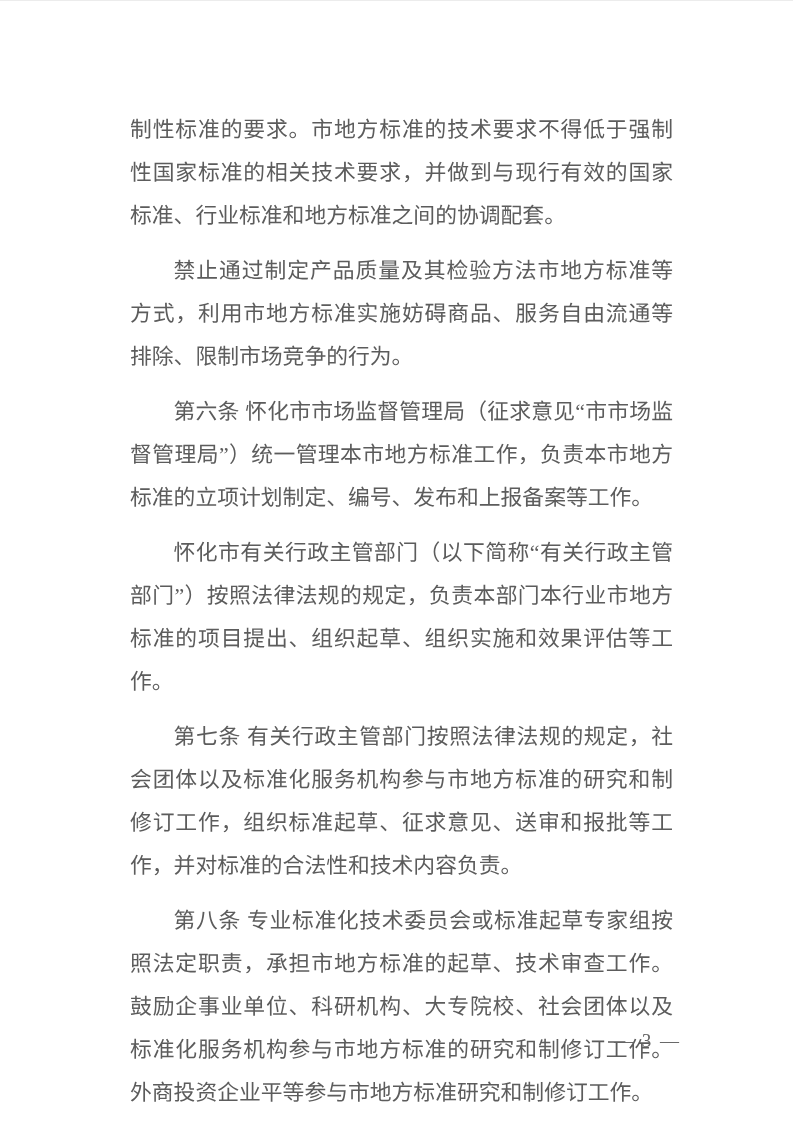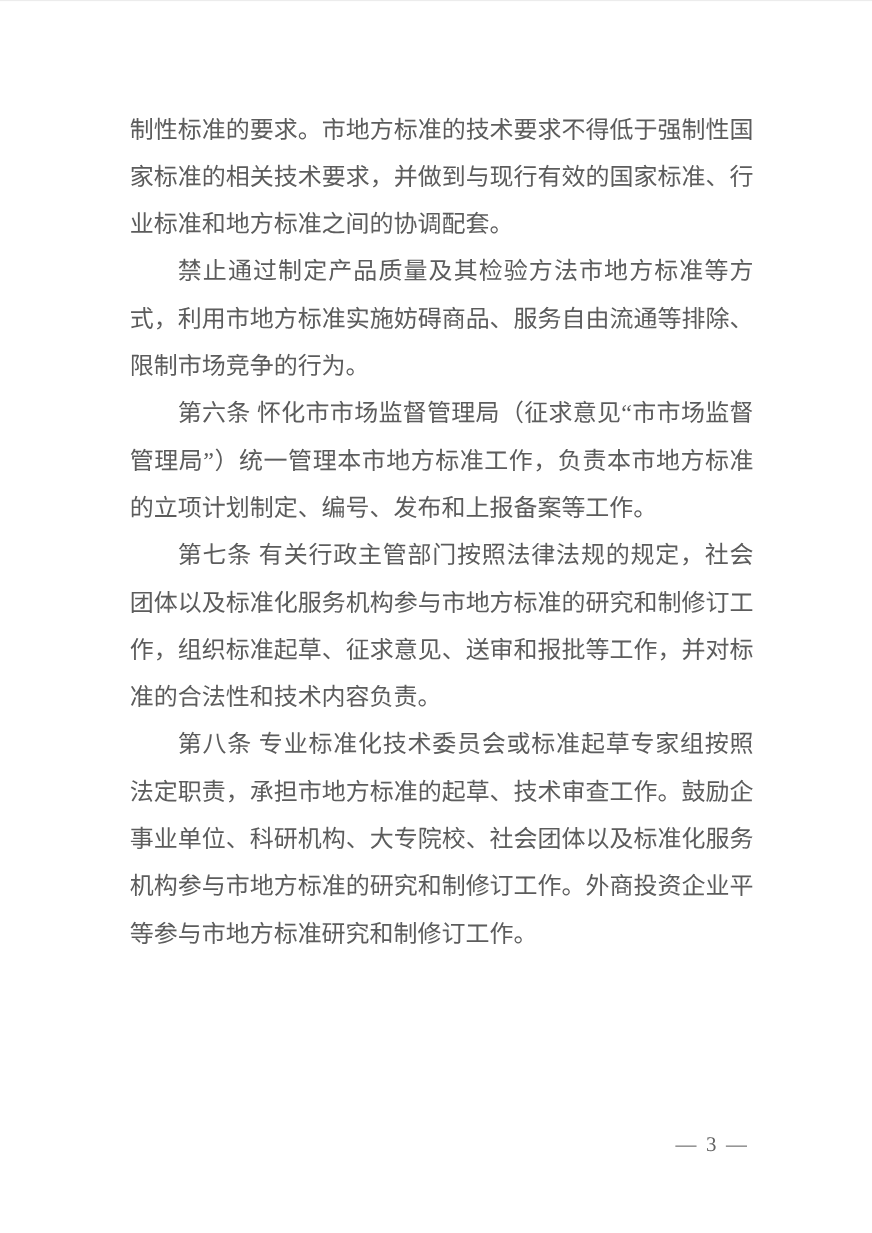--- a/index.html
+++ b/index.html
@@ -22,21 +22,21 @@
     position: absolute;
     left: 118px;
     top: 96px;
     width: 567px;
     font-size: 21.8px;
     line-height: 43px;
     text-align: justify;
     letter-spacing: 0;
   }
   .para {
-    margin: 0;
+    margin: 12px;
     padding: 0;
     text-indent: 2em;
   }
   .para.no-indent {
     text-indent: 0;
   }
   .footer-pagenum {
     position: absolute;
     top: 1028px;
     right: 112px;
@@ -48,18 +48,19 @@
   }
 </style>
 </head>
 <body>
 
 <div class="page">
   <div class="body-text">
     <p class="para no-indent">制性标准的要求。市地方标准的技术要求不得低于强制性国家标准的相关技术要求，并做到与现行有效的国家标准、行业标准和地方标准之间的协调配套。</p>
     <p class="para">禁止通过制定产品质量及其检验方法市地方标准等方式，利用市地方标准实施妨碍商品、服务自由流通等排除、限制市场竞争的行为。</p>
     <p class="para">第六条 怀化市市场监督管理局（征求意见“市市场监督管理局”）统一管理本市地方标准工作，负责本市地方标准的立项计划制定、编号、发布和上报备案等工作。</p>
+    <p class="para">怀化市有关行政主管部门（以下简称“有关行政主管部门”）按照法律法规的规定，负责本部门本行业市地方标准的项目提出、组织起草、组织实施和效果评估等工作。</p>
     <p class="para">第七条 有关行政主管部门按照法律法规的规定，社会团体以及标准化服务机构参与市地方标准的研究和制修订工作，组织标准起草、征求意见、送审和报批等工作，并对标准的合法性和技术内容负责。</p>
     <p class="para">第八条 专业标准化技术委员会或标准起草专家组按照法定职责，承担市地方标准的起草、技术审查工作。鼓励企事业单位、科研机构、大专院校、社会团体以及标准化服务机构参与市地方标准的研究和制修订工作。外商投资企业平等参与市地方标准研究和制修订工作。</p>
   </div>
 
   <div class="footer-pagenum">— 3 —</div>
 </div>
 
 </body></html>

